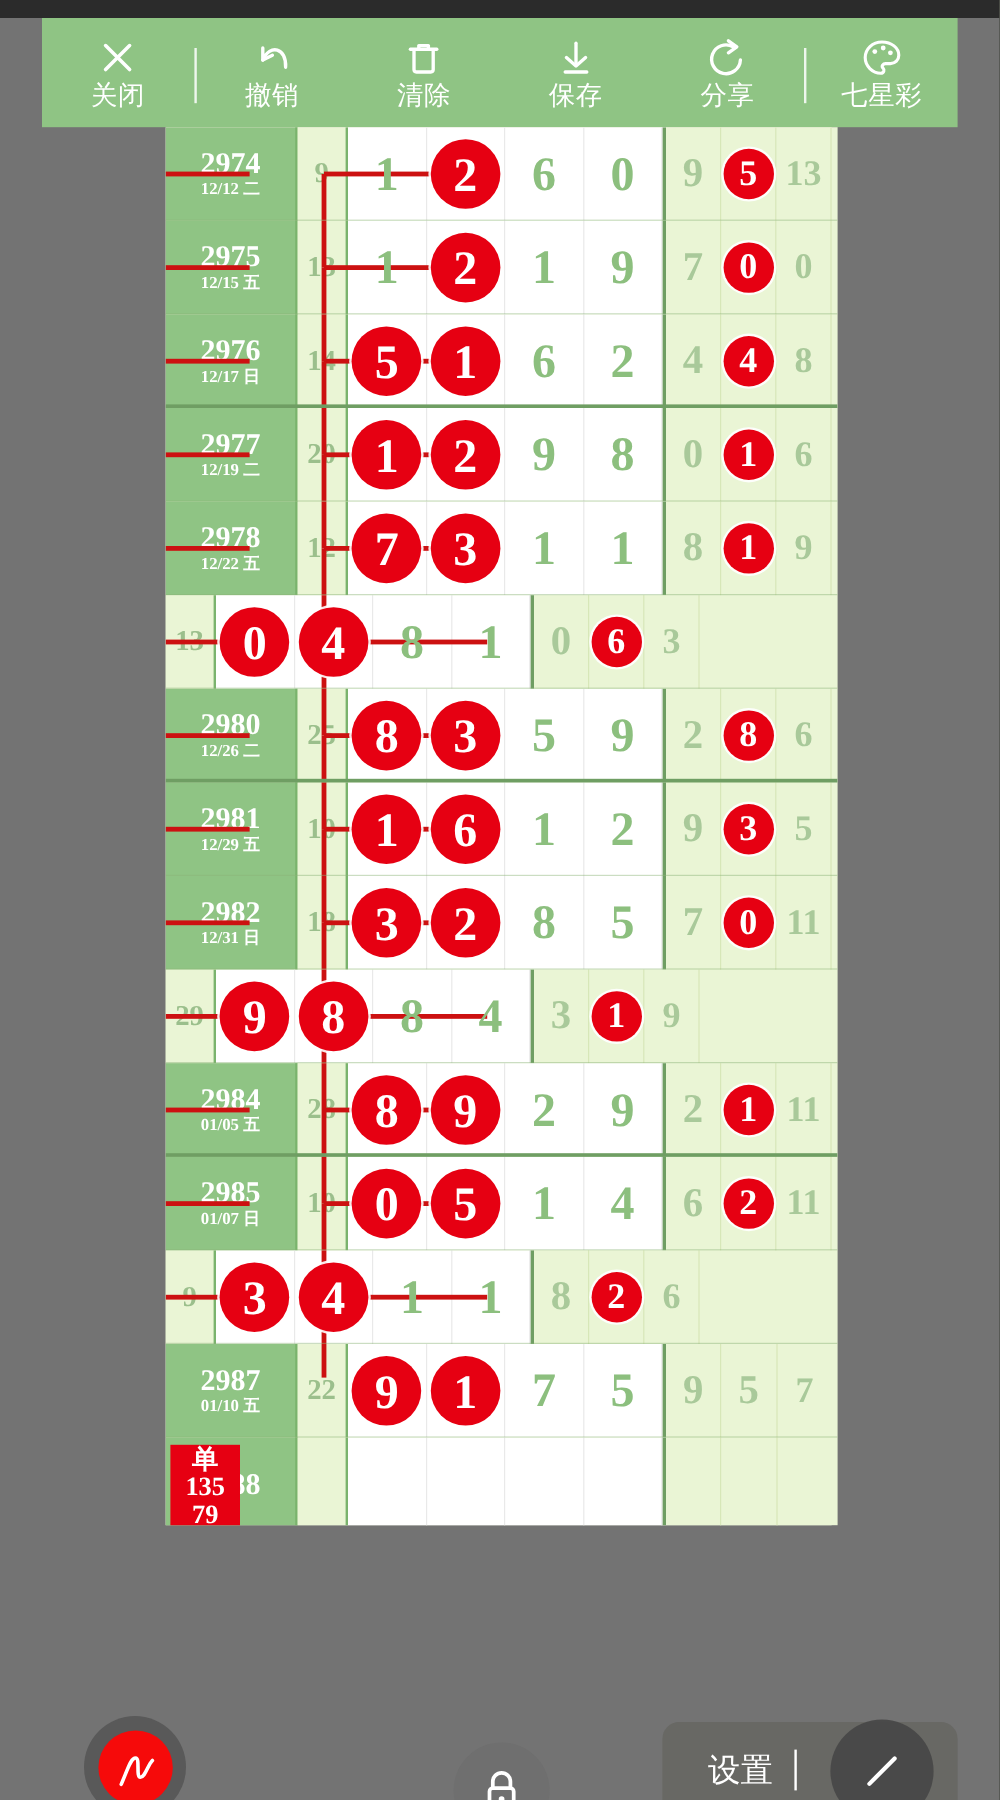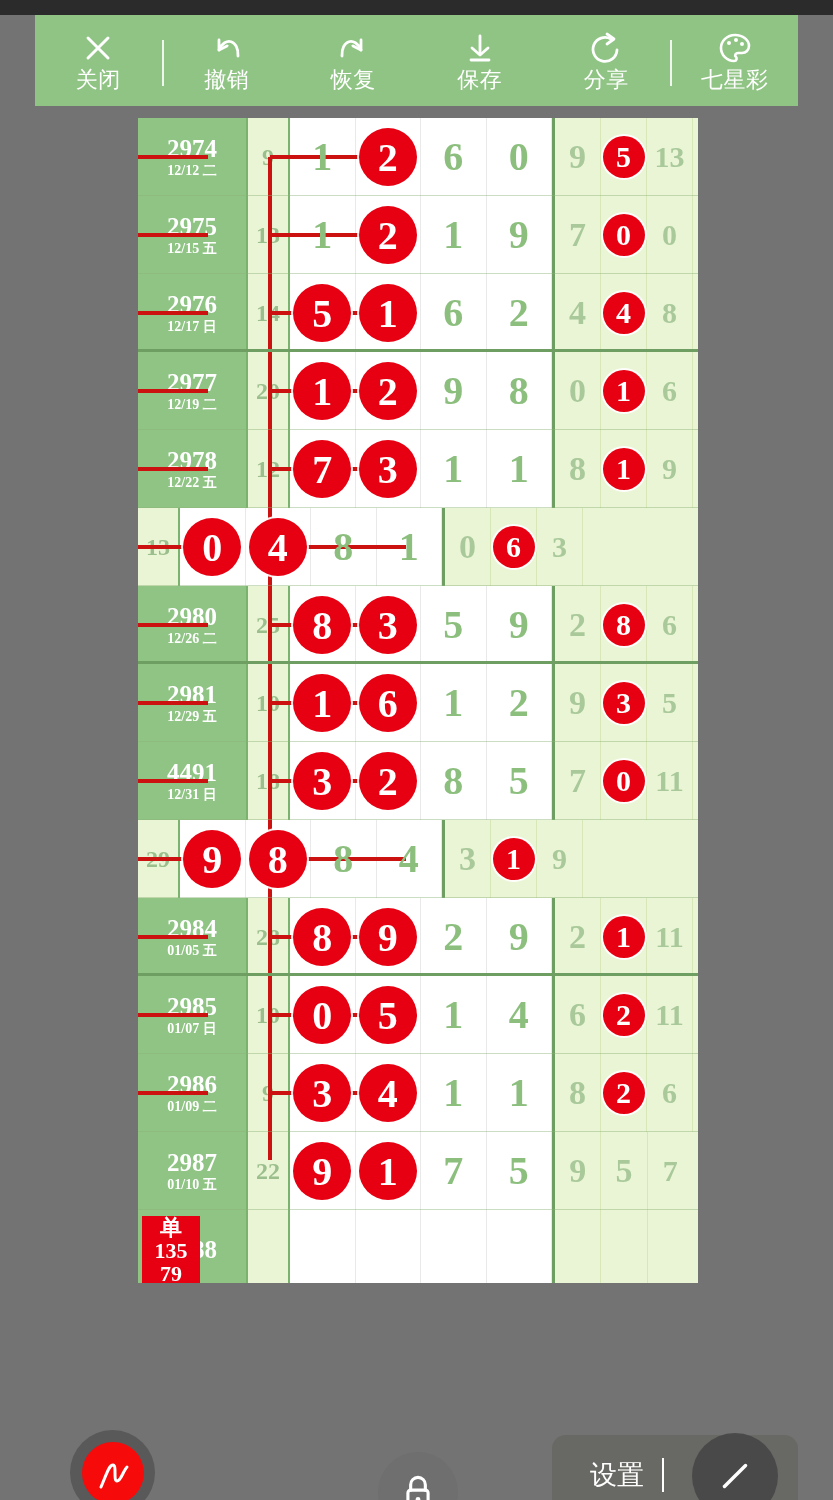--- a/index.html
+++ b/index.html
@@ -25,21 +25,21 @@
   .tb-ico { width: 36px; height: 36px; display: block; }
   .tb-ico svg { width: 36px; height: 36px; display: block; }
   .tb-lab { font-size: 22px; line-height: 24px; color: #ffffff; letter-spacing: .5px; }
   .tb-sep {
     width: 2px; height: 46px; background: rgba(255,255,255,.85);
     flex: 0 0 2px; margin: 0 0px; align-self: center; position: relative; top: 2px;
   }
 
   
   #sheet {
-    position: absolute; left: 138px; top: 103px;
+    position: absolute; left: 138px; top: 91px;
     width: 560px; height: 1165px;
     background: #eaf5d5;
     overflow: hidden;
   }
   .row {
     position: relative; width: 560px; height: 78px;
     display: flex;
   }
   .row.thick-bottom::after {
     content: ""; position: absolute; left: 0; right: 0; bottom: 0;
@@ -184,25 +184,26 @@
           <svg viewBox="0 0 36 36">
             <path d="M10 10 L10 20 M10 20 C16 6 30 10 29 26" fill="none" stroke="#fff" stroke-width="2.8" stroke-linecap="round" stroke-linejoin="round"></path>
             <path d="M10 20 L18 16" fill="none" stroke="#fff" stroke-width="2.8" stroke-linecap="round"></path>
           </svg>
         </span>
         <span class="tb-lab">撤销</span>
       </div>
       <div class="tb-item">
         <span class="tb-ico">
           <svg viewBox="0 0 36 36">
-            <path d="M26 10 L26 20 M26 20 C20 6 6 10 7 26" fill="none" stroke="#fff" stroke-width="2.8" stroke-linecap="round" stroke-linejoin="round"></path>
-            <path d="M26 20 L18 16" fill="none" stroke="#fff" stroke-width="2.8" stroke-linecap="round"></path>
+            <line x1="7" y1="11" x2="29" y2="11" stroke="#fff" stroke-width="2.8" stroke-linecap="round"></line>
+            <path d="M14 11 V8 h8 v3" fill="none" stroke="#fff" stroke-width="2.8" stroke-linejoin="round"></path>
+            <path d="M10 11 v17 a2 2 0 0 0 2 2 h12 a2 2 0 0 0 2-2 V11" fill="none" stroke="#fff" stroke-width="2.8" stroke-linejoin="round"></path>
           </svg>
         </span>
-        <span class="tb-lab">恢复</span>
+        <span class="tb-lab">清除</span>
       </div>
       <div class="tb-item">
         <span class="tb-ico">
           <svg viewBox="0 0 36 36">
             <line x1="18" y1="6" x2="18" y2="24" stroke="#fff" stroke-width="2.8" stroke-linecap="round"></line>
             <path d="M10 18 L18 25 L26 18" fill="none" stroke="#fff" stroke-width="2.8" stroke-linecap="round" stroke-linejoin="round"></path>
             <line x1="9" y1="30" x2="27" y2="30" stroke="#fff" stroke-width="2.8" stroke-linecap="round"></line>
           </svg>
         </span>
         <span class="tb-lab">保存</span>
@@ -509,21 +510,21 @@
             <span class="ball">3</span>
           </div>
           <div class="cell tail">
             <span class="num">5</span>
           </div>
           <div class="hline" style="left: 0px; width: 70px;"></div>
         </div>
       </div>
       <div class="row">
         <div class="c-issue">
-          <div class="no">4491</div>
+          <div class="no">2982</div>
           <div class="dt">12/31 日</div>
         </div>
         <div class="c-sum">18</div>
         <div class="c-white">
           <div class="cell">
             <span class="ball">3</span>
           </div>
           <div class="cell">
             <span class="ball">2</span>
           </div>
@@ -648,24 +649,20 @@
           <div class="cell">
             <span class="ball">2</span>
           </div>
           <div class="cell tail">
             <span class="num">11</span>
           </div>
           <div class="hline" style="left: 0px; width: 70px;"></div>
         </div>
       </div>
       <div class="row">
-        <div class="c-issue">
-          <div class="no">2986</div>
-          <div class="dt">01/09 二</div>
-        </div>
         <div class="c-sum">9</div>
         <div class="c-white">
           <div class="cell">
             <span class="ball">3</span>
           </div>
           <div class="cell">
             <span class="ball">4</span>
           </div>
           <div class="cell">
             <span class="num">1</span>

